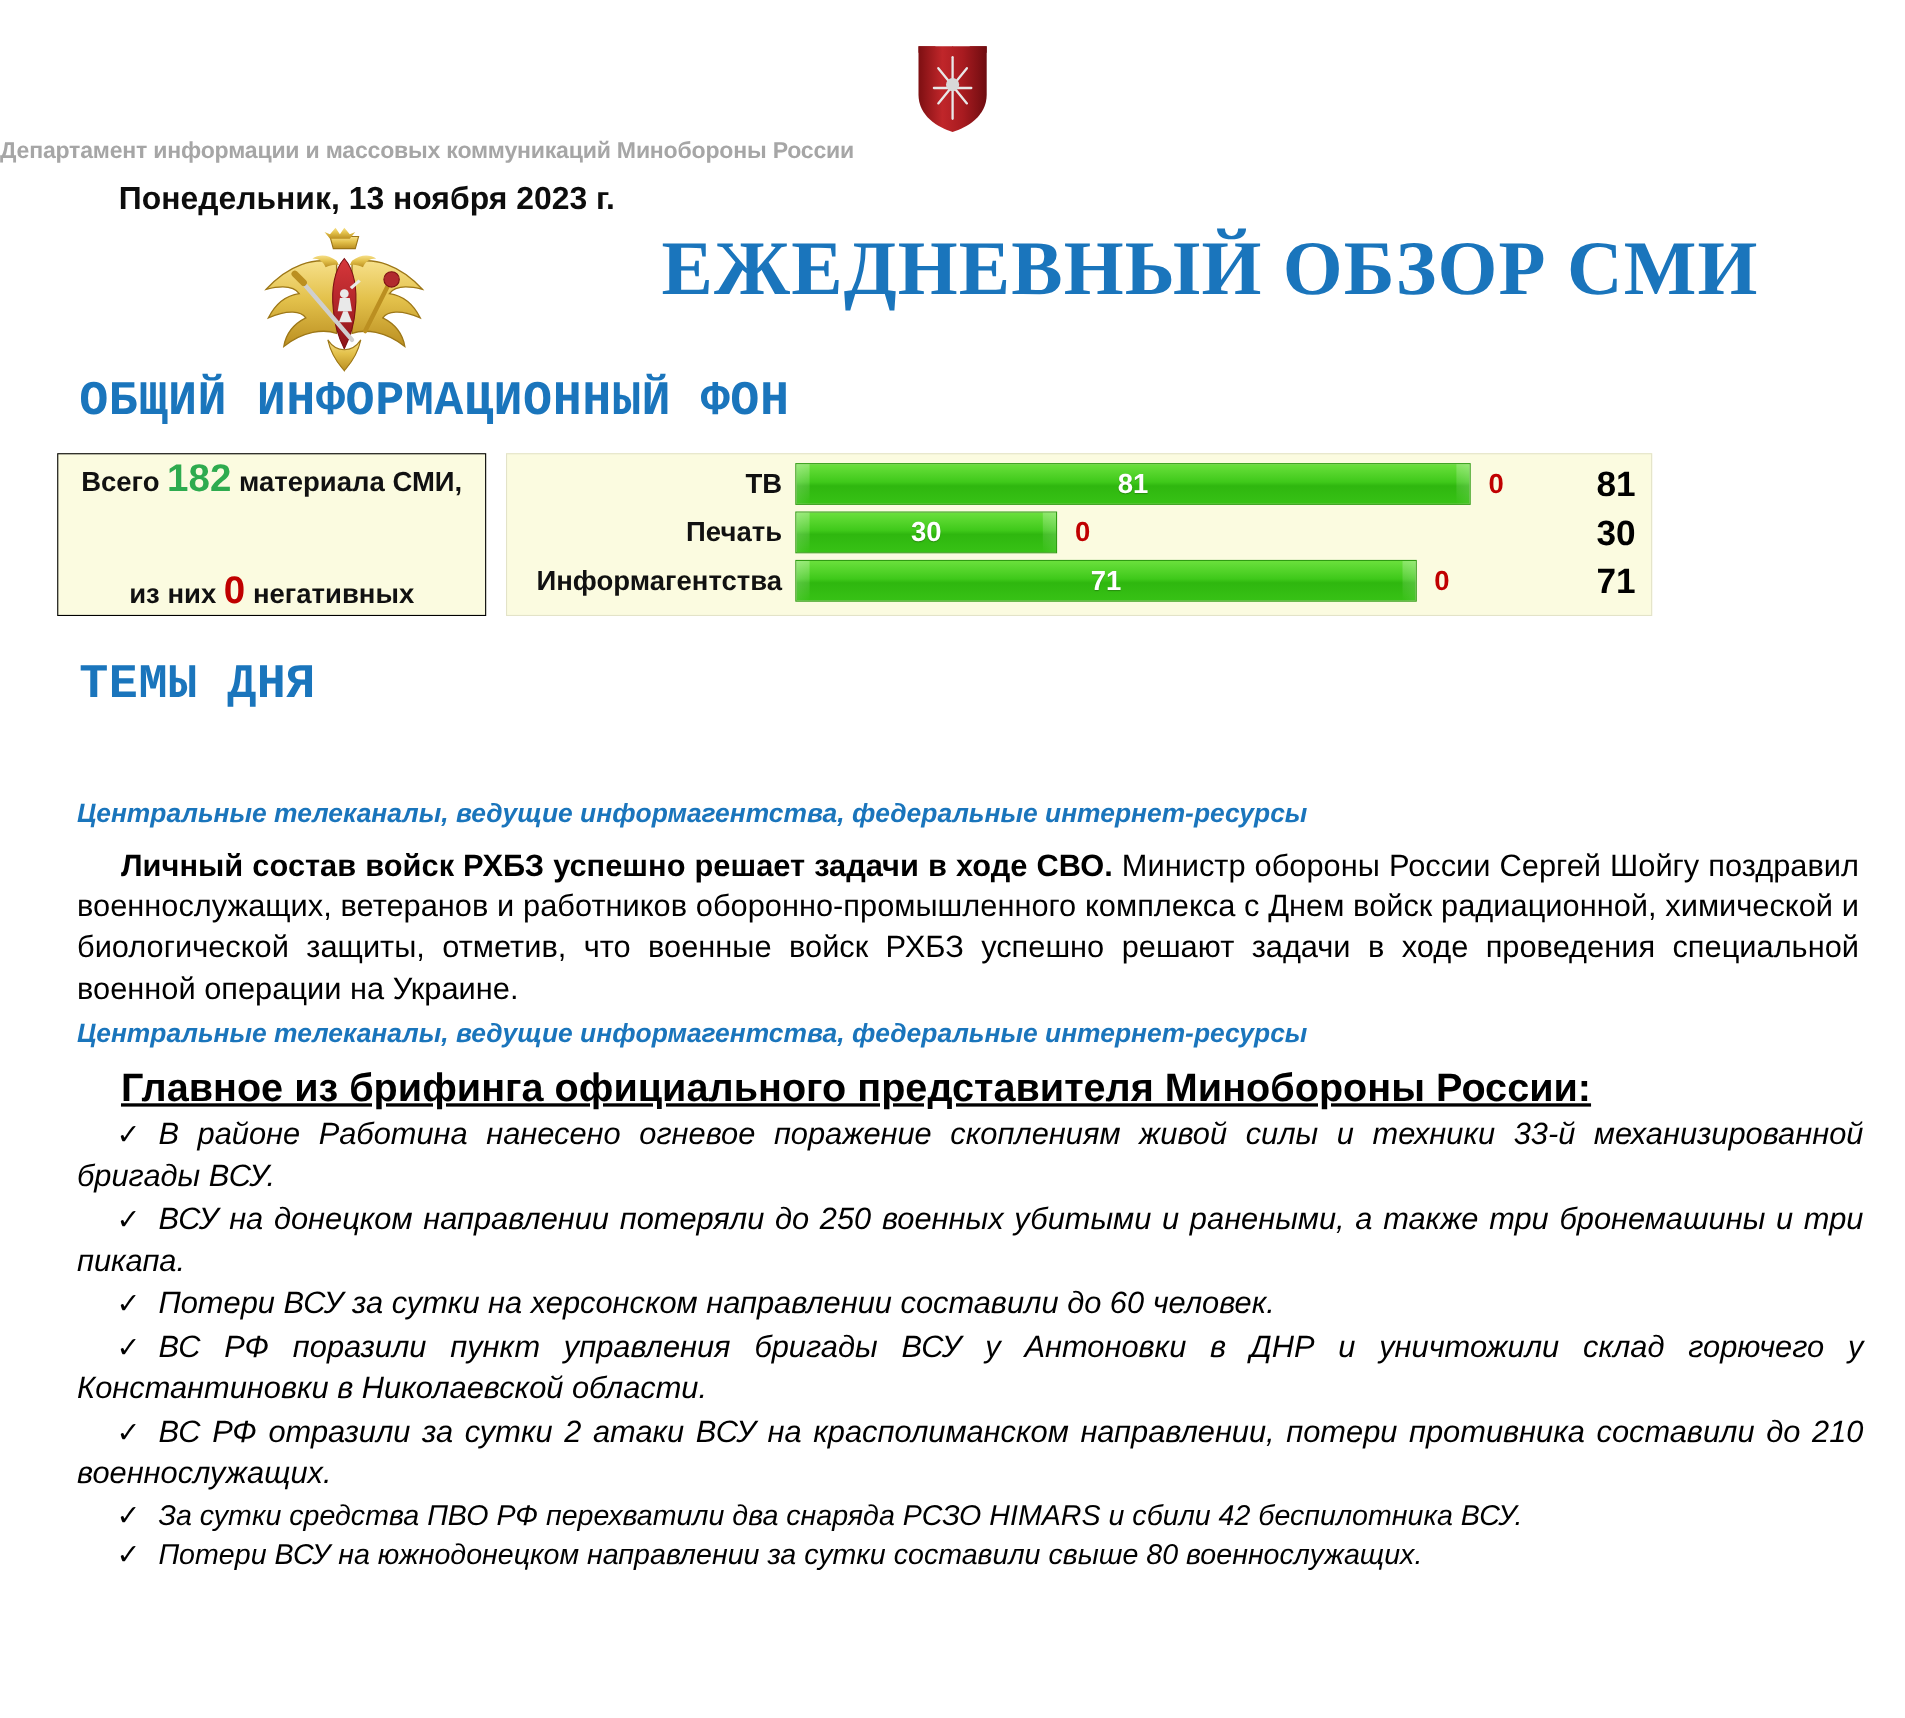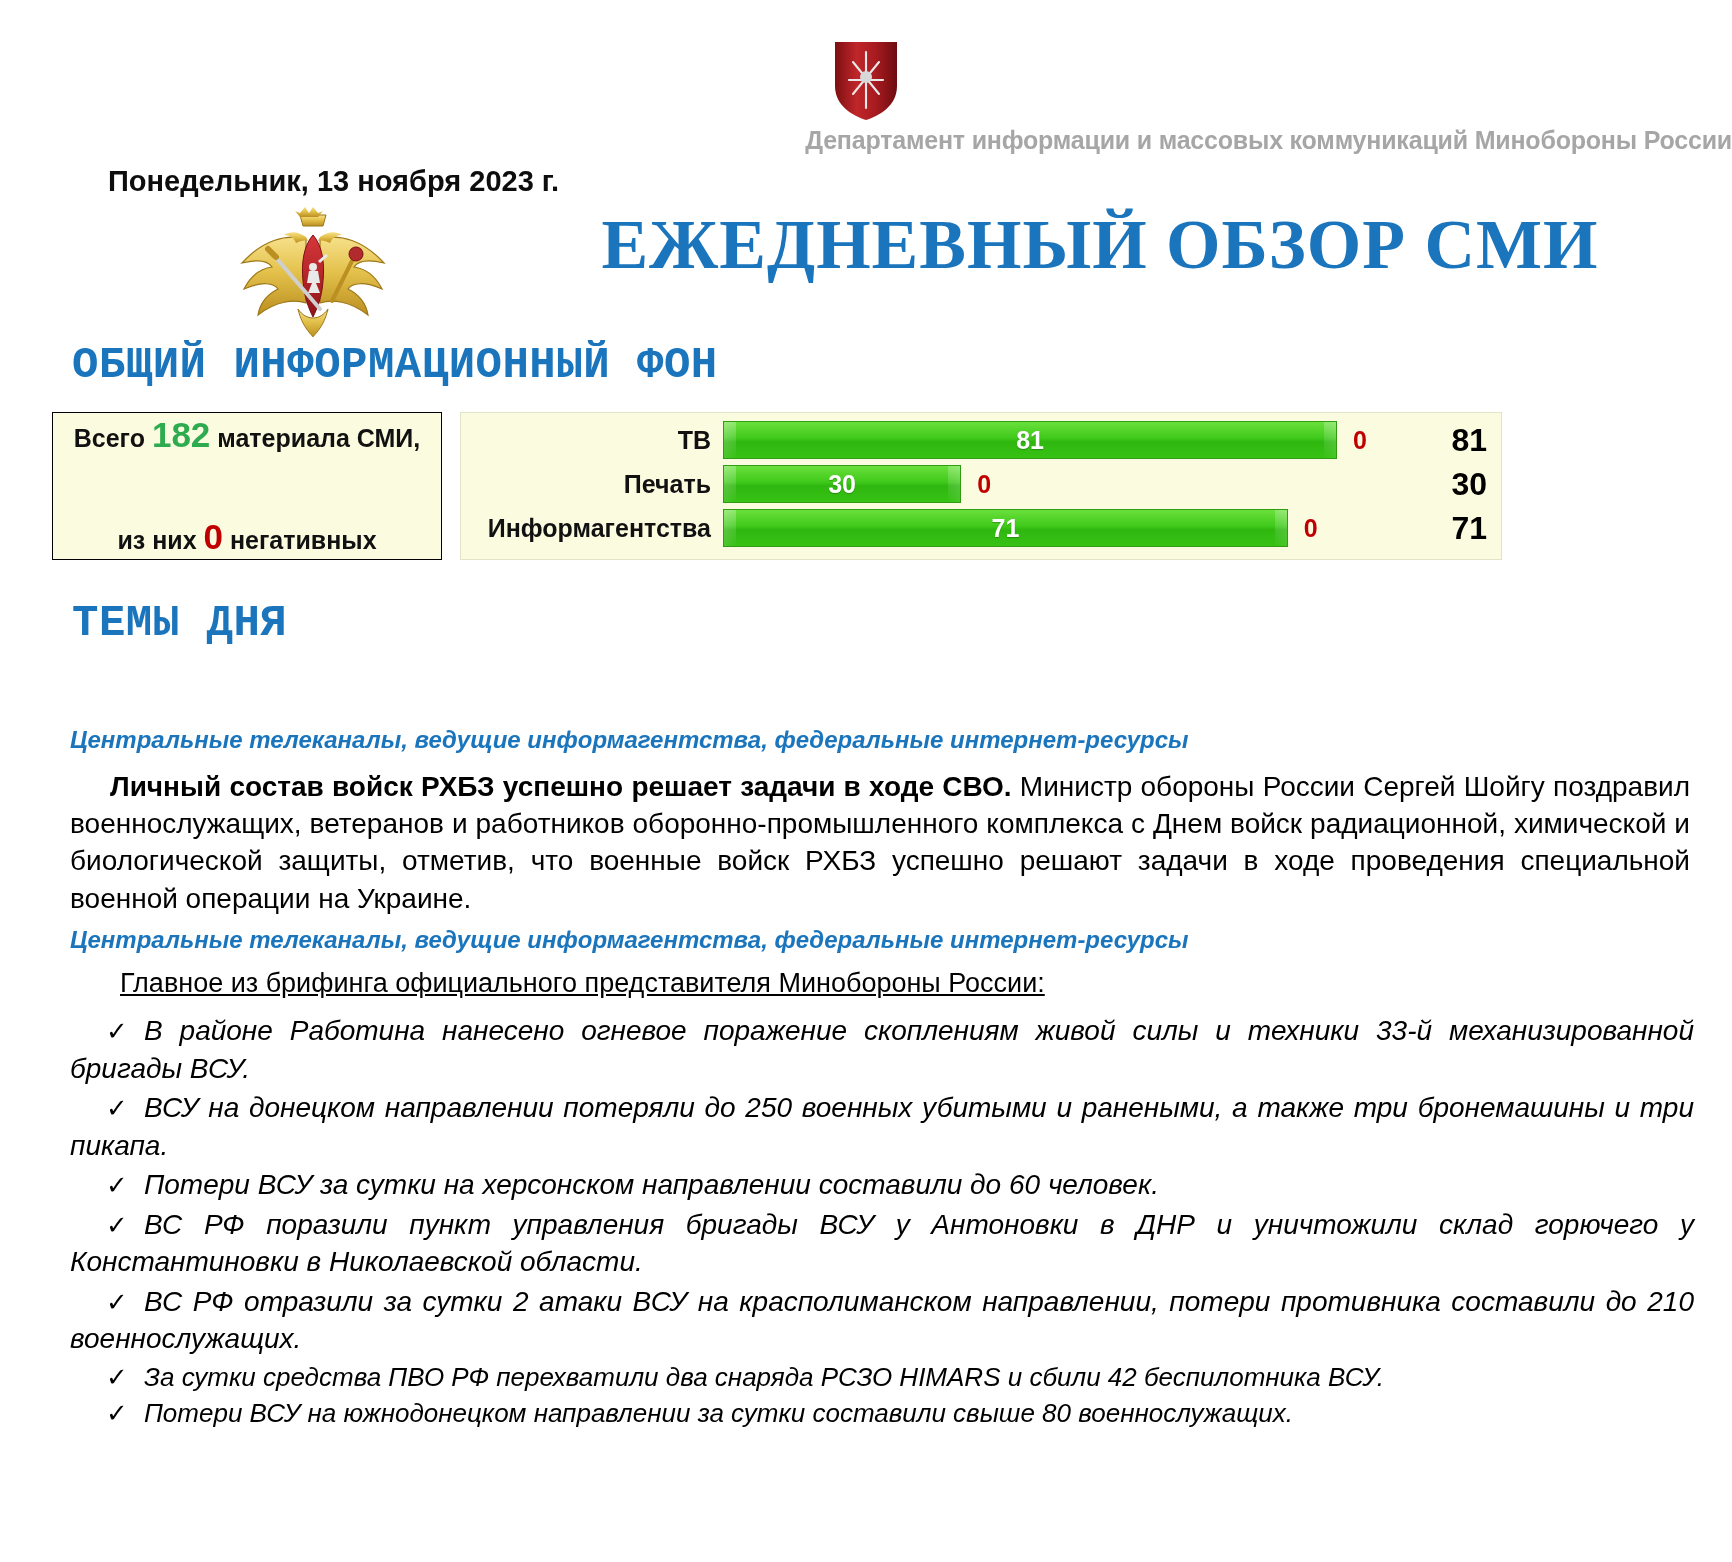--- a/index.html
+++ b/index.html
@@ -30,22 +30,22 @@
     transform: translateX(-50%);
     width: 78px;
     height: 86px;
   }
 
   .dept-line {
     position: absolute;
     top: 126px;
     left: 0;
     width: 1732px;
-    text-align: right;
-    font-size: 25px;
+    text-align: left;
+    font-size: 21px;
     font-weight: bold;
     color: #a6a6a6;
     letter-spacing: -0.2px;
     font-family: "Liberation Sans", sans-serif;
   }
 
   .date-line {
     position: absolute;
     top: 165px;
     left: 108px;
@@ -217,24 +217,24 @@
     font-size: 28px;
     line-height: 1.33;
     text-align: justify;
     color: #000;
   }
   .para b { font-weight: bold; }
   .para .indent { display: inline-block; width: 40px; }
 
   .brief-head {
     position: absolute;
-    left: 80px;
+    left: 70px;
     width: 1620px;
-    font-size: 27px;
-    font-weight: normal;
+    font-size: 36px;
+    font-weight: bold;
     text-decoration: underline;
     text-indent: 40px;
   }
 
   .bullets {
     position: absolute;
     left: 70px;
     width: 1624px;
   }
   .bullet {

